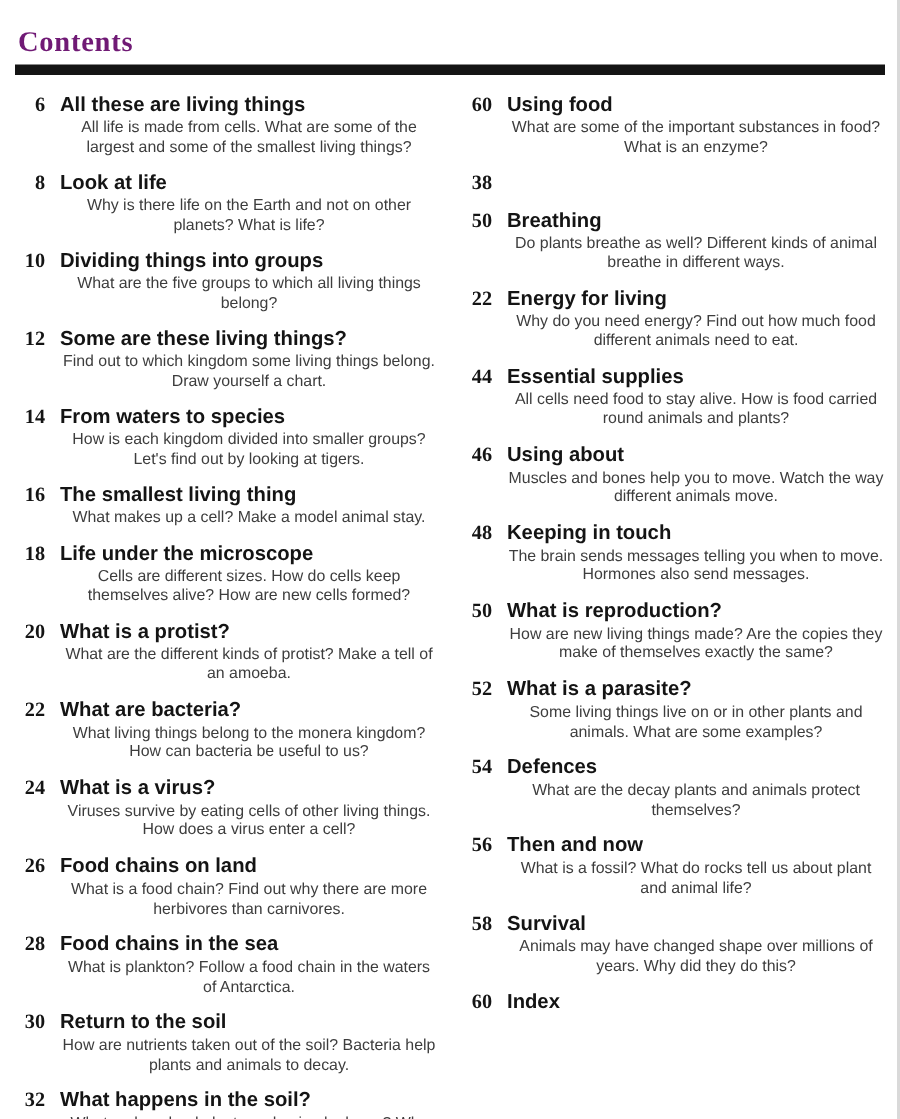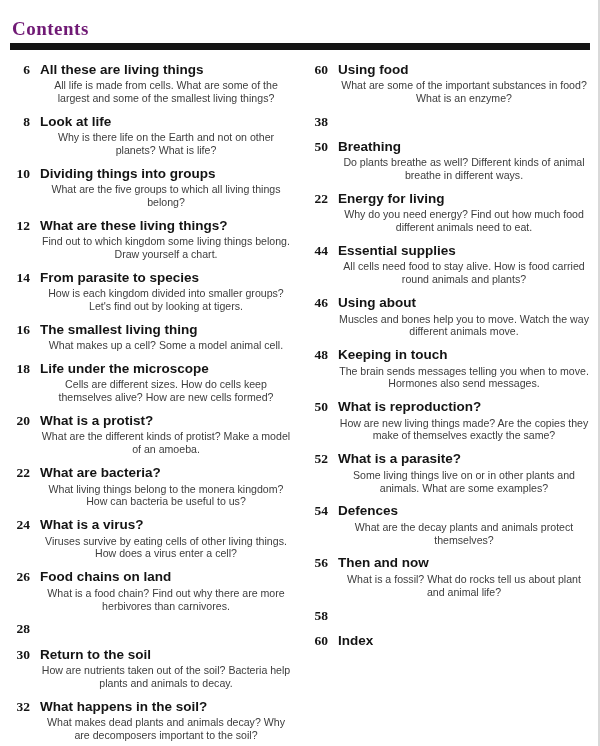--- a/index.html
+++ b/index.html
@@ -99,50 +99,50 @@
         <div class="entry">
           <div class="num">10</div>
           <div class="body">
             <div class="title">Dividing things into groups</div>
             <div class="desc">What are the five groups to which all living things belong?</div>
           </div>
         </div>
         <div class="entry">
           <div class="num">12</div>
           <div class="body">
-            <div class="title">What are these living things?</div>
+            <div class="title">Some are these living things?</div>
             <div class="desc">Find out to which kingdom some living things belong. Draw yourself a chart.</div>
           </div>
         </div>
         <div class="entry">
           <div class="num">14</div>
           <div class="body">
-            <div class="title">From parasite to species</div>
+            <div class="title">From waters to species</div>
             <div class="desc">How is each kingdom divided into smaller groups? Let's find out by looking at tigers.</div>
           </div>
         </div>
         <div class="entry">
           <div class="num">16</div>
           <div class="body">
             <div class="title">The smallest living thing</div>
-            <div class="desc">What makes up a cell? Some a model animal cell.</div>
+            <div class="desc">What makes up a cell? Make a model animal stay.</div>
           </div>
         </div>
         <div class="entry">
           <div class="num">18</div>
           <div class="body">
             <div class="title">Life under the microscope</div>
             <div class="desc">Cells are different sizes. How do cells keep themselves alive? How are new cells formed?</div>
           </div>
         </div>
         <div class="entry">
           <div class="num">20</div>
           <div class="body">
             <div class="title">What is a protist?</div>
-            <div class="desc">What are the different kinds of protist? Make a model of an amoeba.</div>
+            <div class="desc">What are the different kinds of protist? Make a tell of an amoeba.</div>
           </div>
         </div>
         <div class="entry">
           <div class="num">22</div>
           <div class="body">
             <div class="title">What are bacteria?</div>
             <div class="desc">What living things belong to the monera kingdom? How can bacteria be useful to us?</div>
           </div>
         </div>
         <div class="entry">
@@ -154,20 +154,24 @@
         </div>
         <div class="entry">
           <div class="num">26</div>
           <div class="body">
             <div class="title">Food chains on land</div>
             <div class="desc">What is a food chain? Find out why there are more herbivores than carnivores.</div>
           </div>
         </div>
         <div class="entry">
           <div class="num">28</div>
+          <div class="body">
+            <div class="title">Food chains in the sea</div>
+            <div class="desc">What is plankton? Follow a food chain in the waters of Antarctica.</div>
+          </div>
         </div>
         <div class="entry">
           <div class="num">30</div>
           <div class="body">
             <div class="title">Return to the soil</div>
             <div class="desc">How are nutrients taken out of the soil? Bacteria help plants and animals to decay.</div>
           </div>
         </div>
         <div class="entry">
           <div class="num">32</div>
@@ -246,20 +250,24 @@
         </div>
         <div class="entry">
           <div class="num">56</div>
           <div class="body">
             <div class="title">Then and now</div>
             <div class="desc">What is a fossil? What do rocks tell us about plant and animal life?</div>
           </div>
         </div>
         <div class="entry">
           <div class="num">58</div>
+          <div class="body">
+            <div class="title">Survival</div>
+            <div class="desc">Animals may have changed shape over millions of years. Why did they do this?</div>
+          </div>
         </div>
         <div class="entry">
           <div class="num">60</div>
           <div class="body">
             <div class="title">Index</div>
           </div>
         </div>
       </div>
   </div>
 </div>

